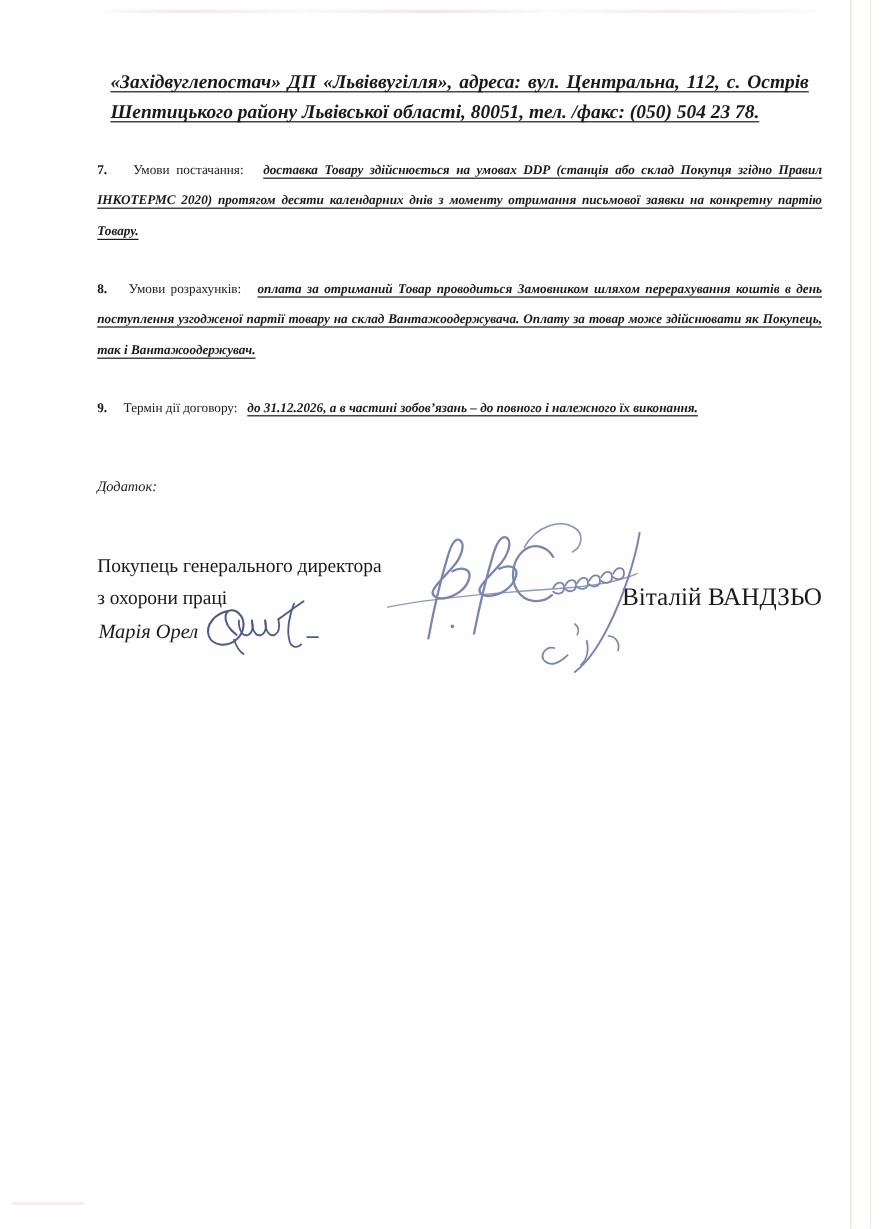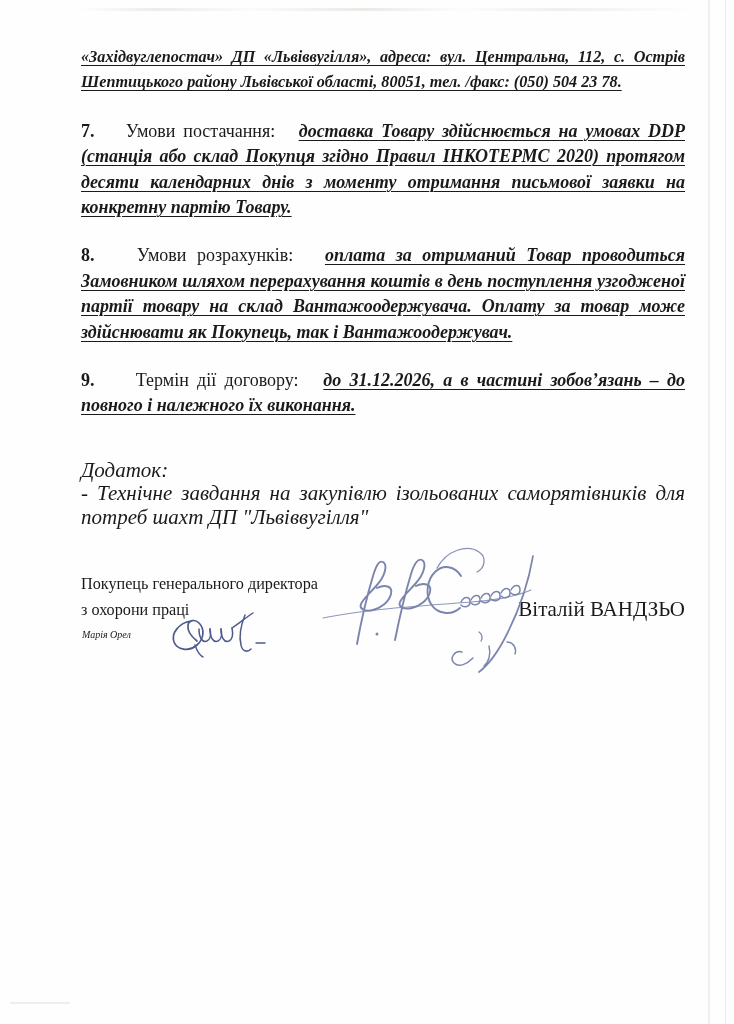--- a/index.html
+++ b/index.html
@@ -69,33 +69,33 @@
     left: 81px;
     top: 45px;
     width: 604px;
   }
 
   
   .para {
     text-align: justify;
     font-size: 16.2px;
     line-height: 25.4px;
-    margin: 0;
+    margin: 11px;
   }
   .para.hdr-cont {
     font-weight: bold;
     font-style: italic;
     text-decoration: underline;
     text-underline-offset: 2.5px;
     text-decoration-thickness: 1px;
   }
   .clause {
     margin-top: 23px;
     text-align: justify;
-    font-size: 18px;
+    font-size: 11px;
     line-height: 25.4px;
   }
   .clause .num {
     font-weight: bold;
   }
   .clause .lead {
     font-weight: normal;
     font-style: normal;
   }
   .clause .body {
@@ -103,21 +103,21 @@
     font-style: italic;
     text-decoration: underline;
     text-underline-offset: 2.5px;
     text-decoration-thickness: 1px;
   }
 
   
   .appendix {
     margin-top: 40px;
     font-style: italic;
-    font-size: 21px;
+    font-size: 12px;
     line-height: 23.5px;
   }
   .appendix .ap-line {
     text-align: justify;
     text-align-last: left;
   }
   .appendix .ap-title {
     text-align: left;
   }
 
@@ -140,21 +140,21 @@
     position: absolute;
     right: 0;
     top: 26px;
     font-size: 21px;
     white-space: nowrap;
   }
   .sig-clerk {
     position: absolute;
     left: 1px;
     top: 58px;
-    font-size: 10px;
+    font-size: 17px;
     font-style: italic;
   }
 
   
   .ink-main {
     position: absolute;
     left: 240px;
     top: -35px;
     width: 230px;
     height: 150px;
@@ -202,21 +202,20 @@
     <div class="clause">
       <span class="num">9.</span>
       <span>&nbsp;&nbsp;&nbsp;</span>
       <span class="lead">Термін дії договору:</span>
       <span>&nbsp;</span>
       <span class="body">до 31.12.2026, а в частині зобов’язань – до повного і належного їх виконання.</span>
     </div>
 
     <div class="appendix">
       <div class="ap-title">Додаток:</div>
-      <div class="ap-line">- Технічне завдання  на закупівлю ізольованих саморятівників для потреб шахт ДП "Львіввугілля"</div>
     </div>
 
     <div class="sig-block">
 
       <div class="sig-role">Покупець генерального директора
 з охорони праці</div>
 
       <div class="sig-name">Віталій ВАНДЗЬО</div>
 
       <div class="sig-clerk">Марія Орел</div>

